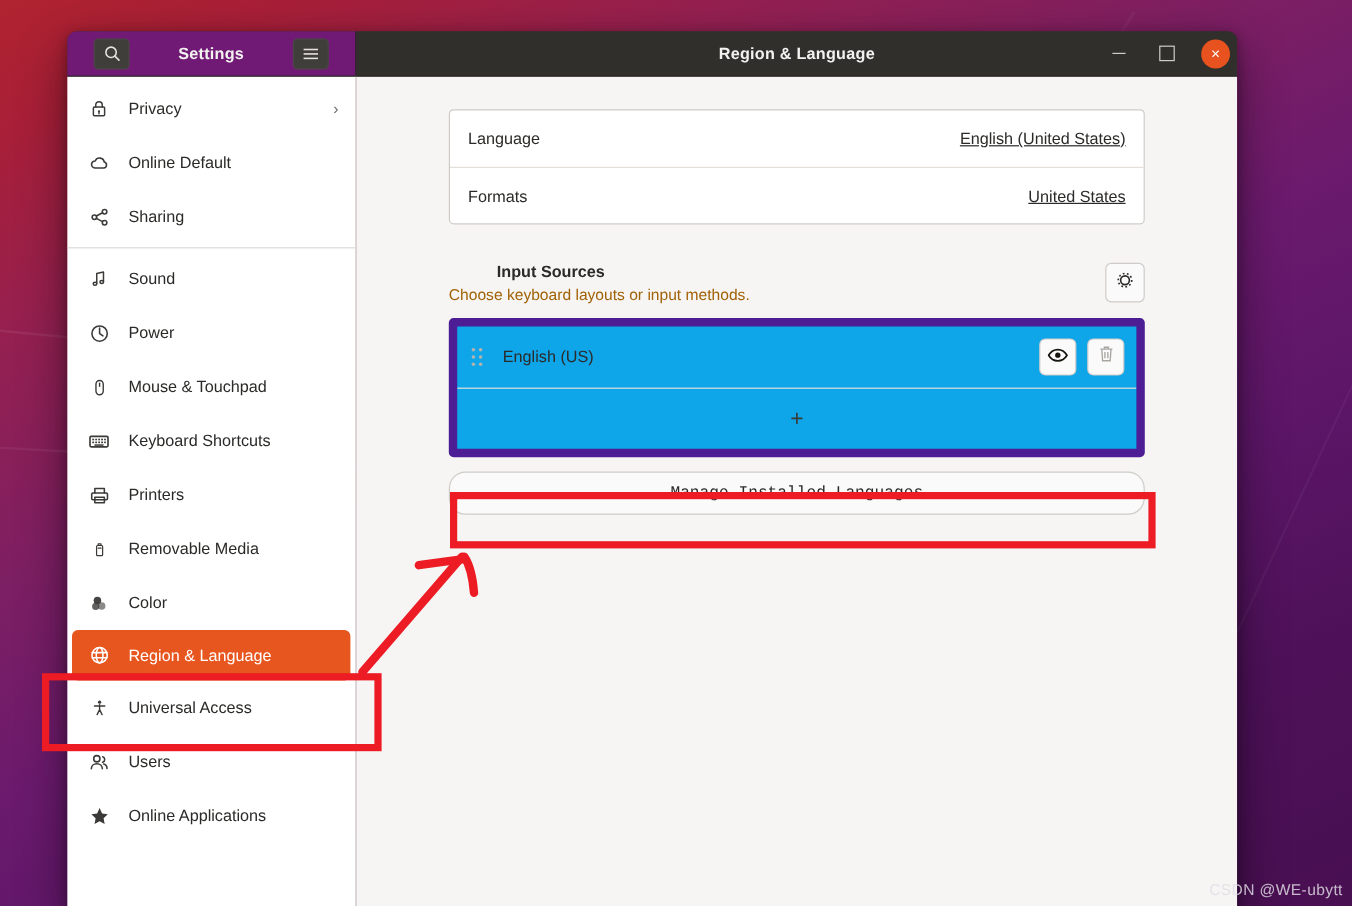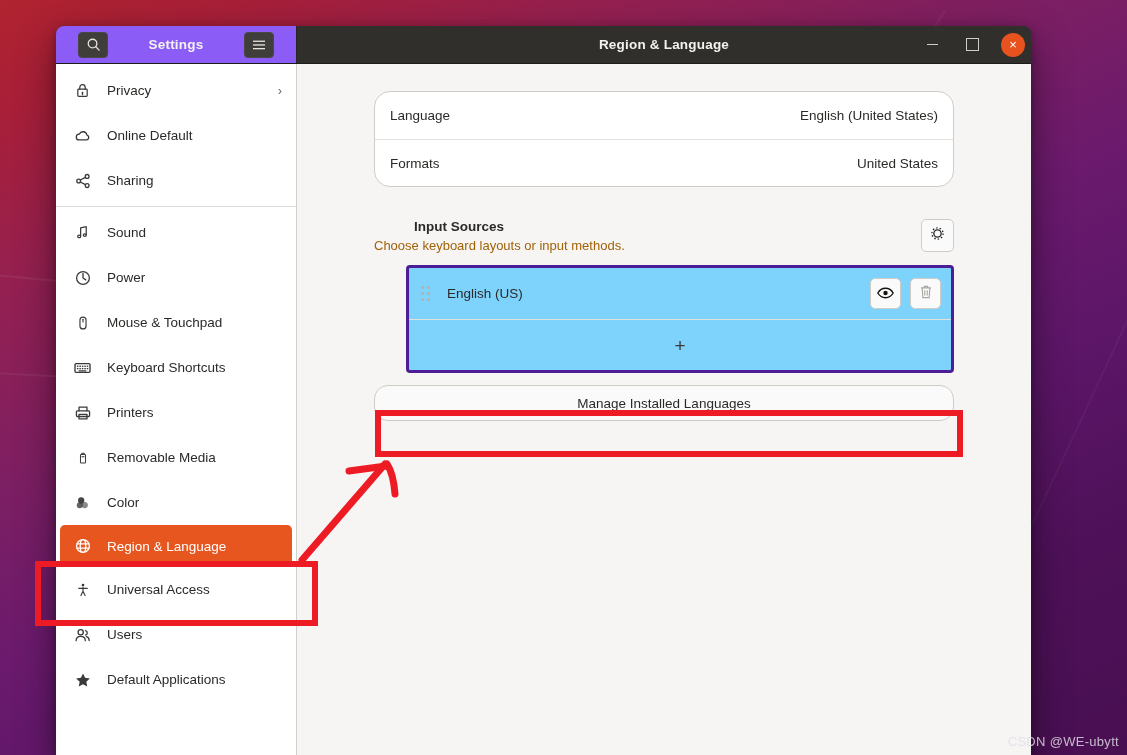--- a/index.html
+++ b/index.html
@@ -71,21 +71,21 @@
     display: flex;
     background: #302f2c;
     border-bottom: 1px solid #1d1c1a;
   }
   #sidebar-header {
     width: 241px;
     flex: 0 0 241px;
     display: flex;
     align-items: center;
     padding: 0 22px;
-    background: #8b5cf6;
+    background: #701a75;
     border-right: 1px solid #262522;
   }
   .hdr-btn {
     width: 30px; height: 26px;
     background: #403e3b;
     border: 1px solid #4a4845;
     border-radius: 4px;
     display: flex;
     align-items: center;
     justify-content: center;
@@ -211,35 +211,35 @@
     overflow: hidden;
   }
   .content-inner {
     width: 580px;
     margin: 0 auto;
   }
 
   .card {
     background: #ffffff;
     border: 1px solid #cfccc8;
-    border-radius: 16px;
+    border-radius: 4px;
     overflow: hidden;
   }
   .row {
     display: flex;
     align-items: center;
     justify-content: space-between;
     height: 47px;
     padding: 0 15px;
     font-size: 13.5px;
     color: #2b2a28;
     cursor: pointer;
   }
   .row + .row { border-top: 1px solid #e3e0dc; }
-  .row .val { color: #2b2a28; }
+  .row .val { color: #2b2a28; text-decoration: underline; }
 
   .section-head {
     display: flex;
     align-items: flex-start;
     margin-top: 32px;
     margin-bottom: 12px;
   }
   .section-head .texts { flex: 1; }
   .section-title {
     font-size: 13.5px;
@@ -258,25 +258,24 @@
     border: 1px solid #cfccc8;
     border-radius: 5px;
     display: flex;
     align-items: center;
     justify-content: center;
     cursor: pointer;
     flex: 0 0 33px;
   }
 
   #input-sources-card {
-    background: #7dd3fc;
-    border: 3px solid #4c1d95;
+    background: #0ea5e9;
+    border: 7px solid #4c1d95;
     border-radius: 4px;
     overflow: hidden;
-    margin-left: 32px;
   }
   .src-row {
     display: flex;
     align-items: center;
     height: 52px;
     padding: 0 10px 0 12px;
     border-bottom: 1px solid #e3e0dc;
   }
   .drag-handle {
     width: 12px;
@@ -326,20 +325,21 @@
     width: 100%;
     background: #fbfafa;
     border: 1px solid #cfccc8;
     border-radius: 14px;
     display: flex;
     align-items: center;
     justify-content: center;
     font-size: 13.5px;
     color: #2b2a28;
     cursor: pointer;
+    font-family: Liberation Mono, monospace;
   }
 
   
   .annot-box {
     position: absolute;
     border: 6px solid #ed1c24;
     pointer-events: none;
     z-index: 50;
   }
   #annot-sidebar { left: 35px; top: 561px; width: 283px; height: 65px; }
@@ -551,21 +551,21 @@
               </svg>
             </span>
             <span class="lbl">Users</span>
           </div>
           <div class="nav-item">
             <span class="ico">
               <svg width="18" height="18" viewBox="0 0 20 20">
                 <path d="M10 2.7l2.3 4.9 5.3.7-3.9 3.7 1 5.3L10 14.8l-4.7 2.5 1-5.3-3.9-3.7 5.3-.7Z" fill="currentColor"></path>
               </svg>
             </span>
-            <span class="lbl">Default Applications</span>
+            <span class="lbl">Online Applications</span>
           </div>
         </div>
 
       <div id="content">
         <div class="content-inner">
 
           <div class="card">
             <div class="row">
               <span>Language</span>
               <span class="val">English (United States)</span>

